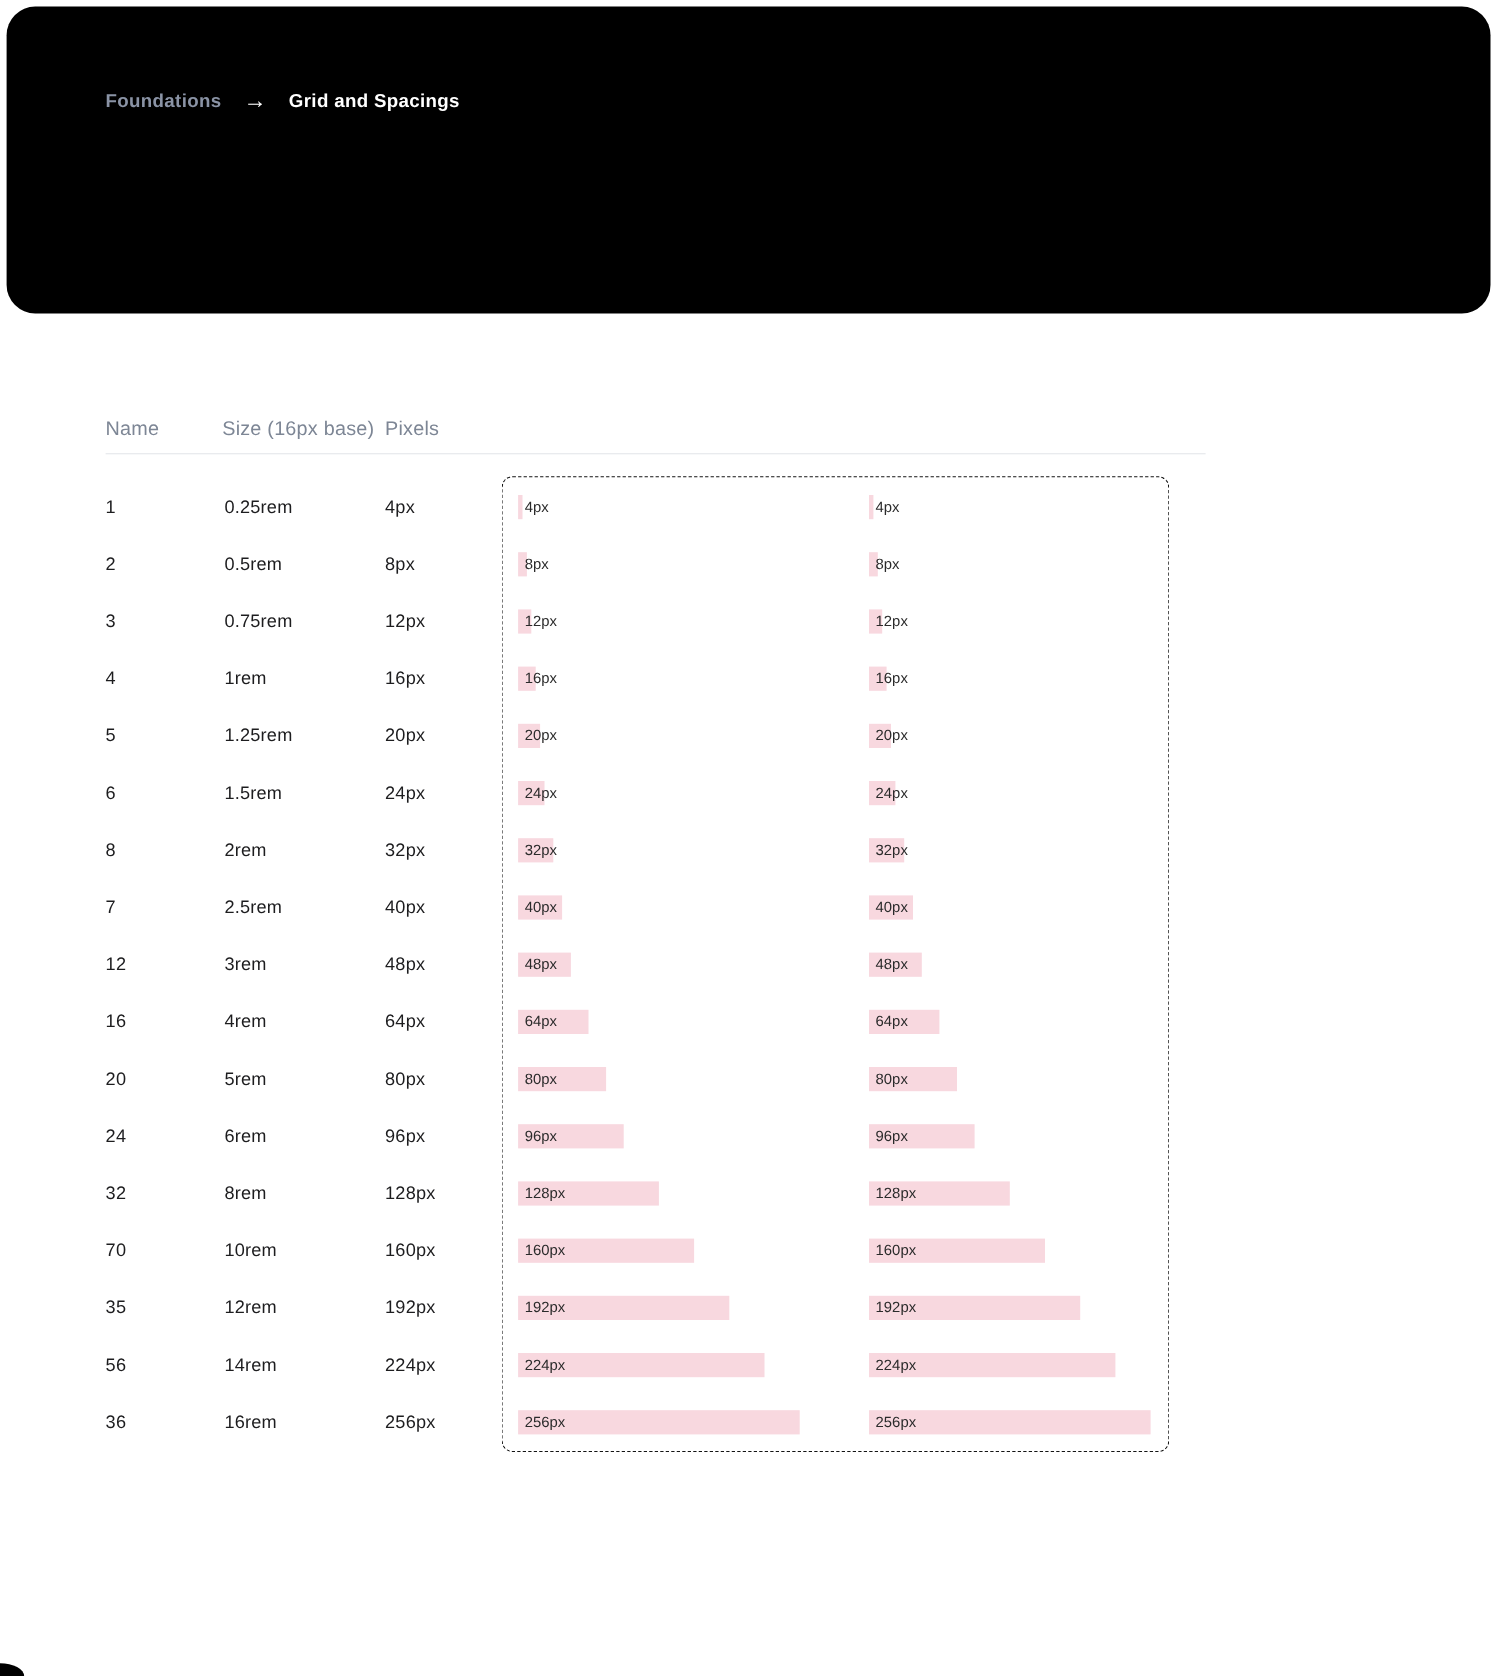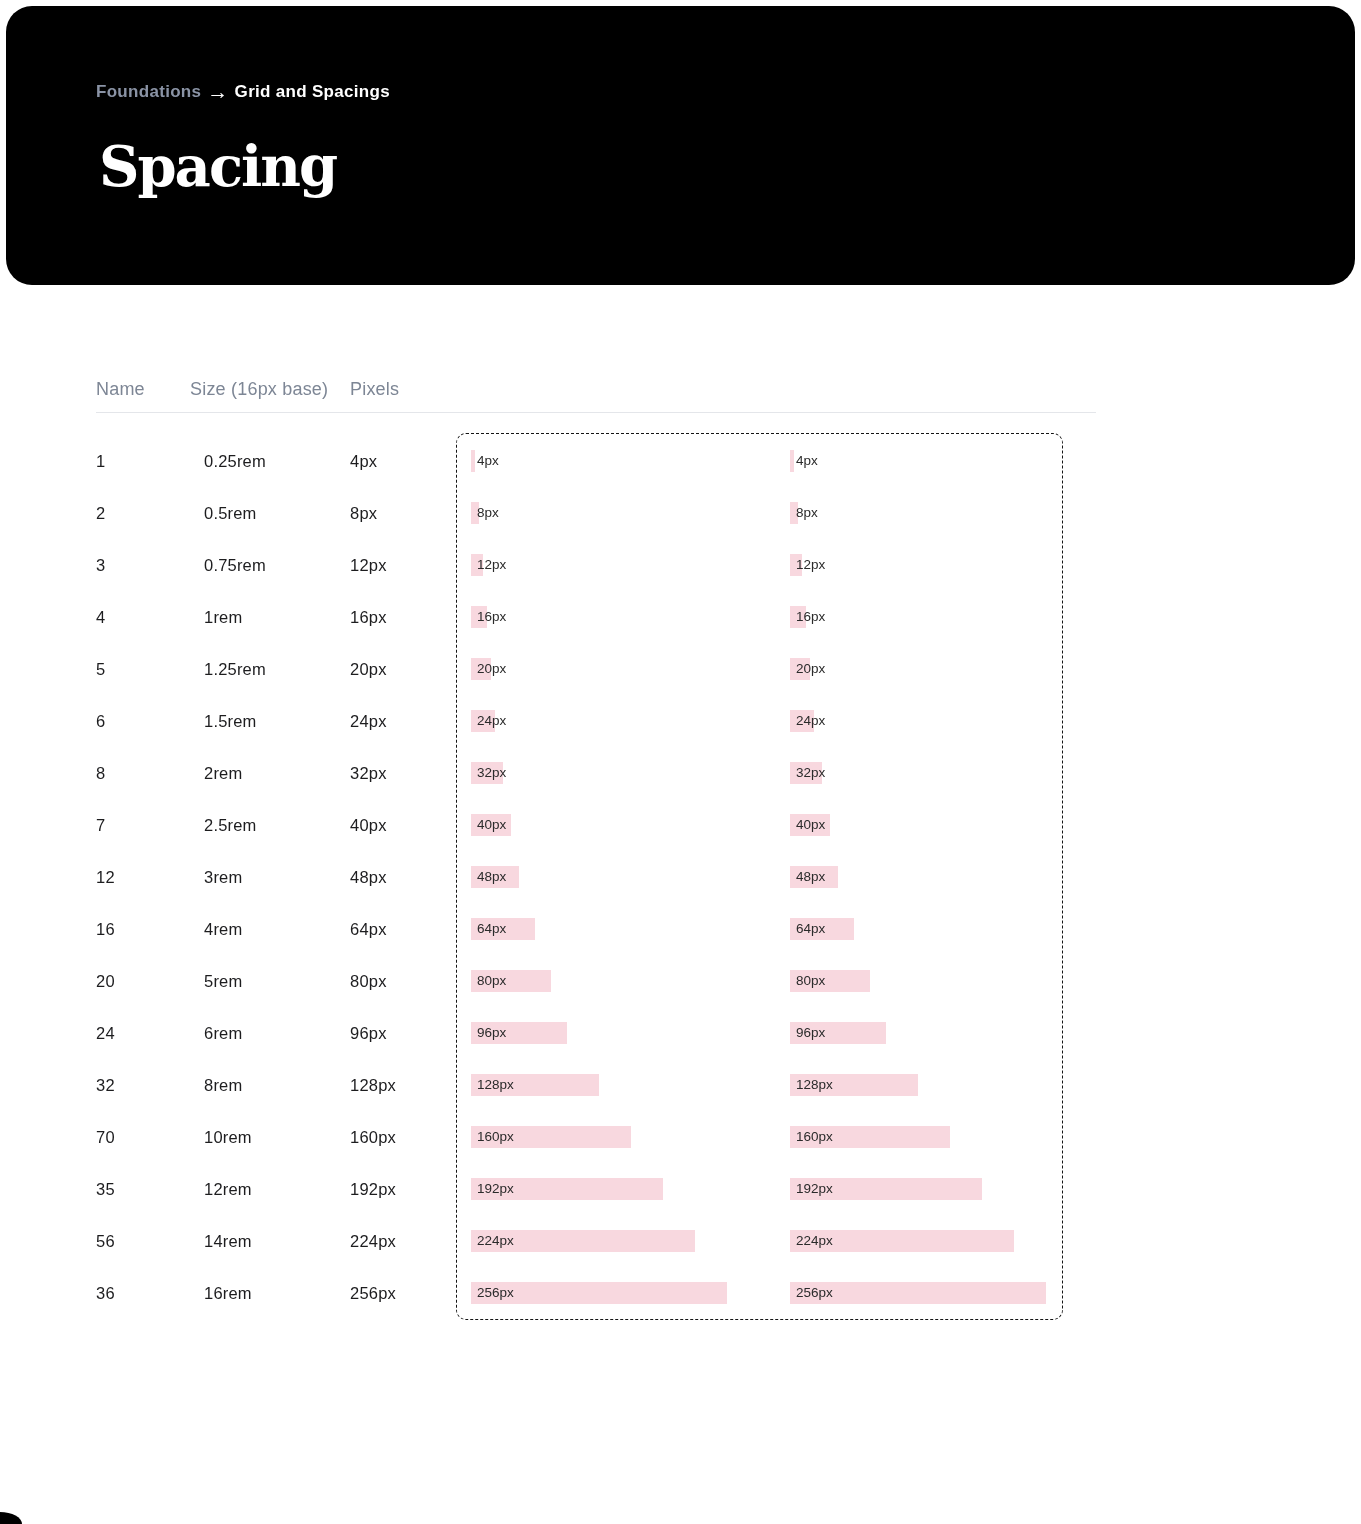--- a/index.html
+++ b/index.html
@@ -18,39 +18,39 @@
     font-family:"Liberation Sans", sans-serif;overflow:hidden;
   }
 
   
   .hero{
     position:absolute;left:6px;top:6px;width:1349px;height:279px;
     background:var(--hero-bg);border-radius:26px;
   }
   .breadcrumb{
     position:absolute;left:90px;top:76px;
-    display:flex;align-items:center;gap:6px;
+    display:flex;align-items:center;gap:20px;
     font-size:17px;font-weight:600;color:#ffffff;letter-spacing:.3px;
   }
   .crumb{cursor:pointer;}
   .crumb.dim{color:var(--crumb-dim-color);}
   .arrow{font-weight:400;font-size:21px;line-height:1;margin-top:-2px;}
   .title{
     position:absolute;left:93px;top:118px;margin:0;
     font-family:"DejaVu Serif","Liberation Serif",serif;
     font-weight:700;font-size:56px;line-height:1.5;color:#ffffff;
     letter-spacing:-2px;
   }
 
   
   .thead{position:absolute;left:96px;top:379px;width:1000px;height:20px;
     font-size:18px;color:var(--table-header-color);letter-spacing:.2px;}
   .th{position:absolute;top:0;white-space:nowrap;}
   .th-name{left:0;}
-  .th-size{left:94px;}
+  .th-size{left:106px;}
   .th-pixels{left:254px;}
   .divider{position:absolute;left:96px;top:412px;width:1000px;height:1px;
     background:var(--divider-color);}
 
   
   .preview-frame{
     position:absolute;left:456px;top:433px;width:607px;height:887px;
     border:1.5px dashed #141414;border-radius:10px;background:transparent;
   }
 
@@ -81,21 +81,20 @@
 </style>
 </head>
 <body>
 
 <div class="hero">
   <div class="breadcrumb">
     <span class="crumb dim">Foundations</span>
     <span class="arrow">→</span>
     <span class="crumb">Grid and Spacings</span>
   </div>
-  <h1 class="title">Spacing</h1>
 </div>
 
 <div class="thead">
   <span class="th th-name">Name</span>
   <span class="th th-size">Size (16px base)</span>
   <span class="th th-pixels">Pixels</span>
 </div>
 <div class="divider"></div>
 
 <div class="preview-frame"></div>

